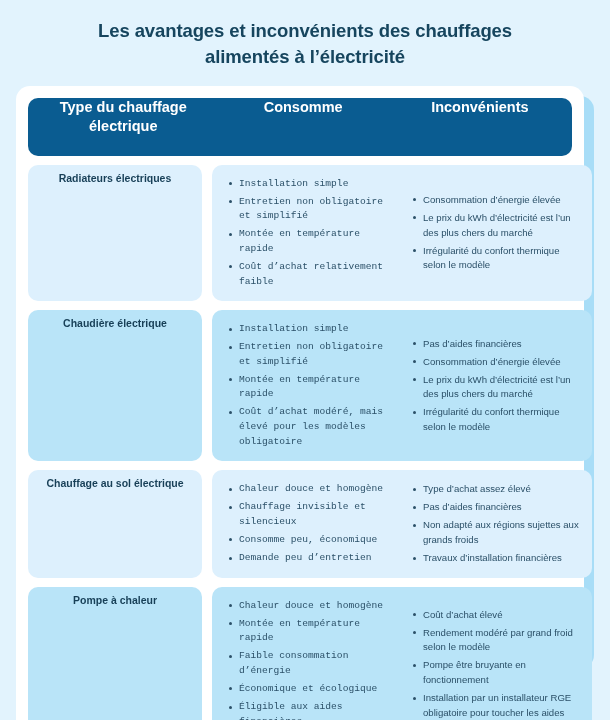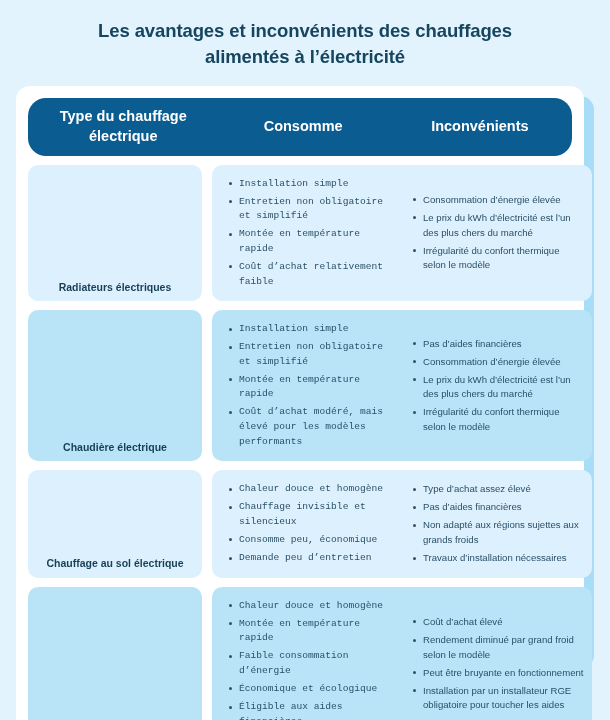--- a/index.html
+++ b/index.html
@@ -59,23 +59,23 @@
     width: 568px;
     box-sizing: border-box;
     background: #ffffff;
     border-radius: 14px;
     padding: 12px 12px 14px 12px;
   }
 
   
   .thead {
     background: #0a5c91;
-    border-radius: 18px;
-    display: flex;
-    align-items: center;
+    border-radius: 10px;
+    display: flex;
+    align-items: flex-start;
     height: 58px;
     padding: 0 4px;
   }
   .th {
     color: #ffffff;
     font-size: 14.5px;
     font-weight: bold;
     text-align: center;
     line-height: 1.34;
     box-sizing: border-box;
@@ -92,21 +92,21 @@
     align-items: stretch;
     margin-bottom: 9px;
   }
   .trow:last-child { margin-bottom: 0; }
 
   .cell-type {
     width: 174px;
     flex: 0 0 174px;
     border-radius: 10px;
     display: flex;
-    align-items: flex-end;
+    align-items: flex-start;
     justify-content: center;
     box-sizing: border-box;
     padding: 6px 14px;
   }
   .cell-type-label {
     text-align: center;
     color: #173f57;
     font-size: 10.5px;
     font-weight: bold;
     line-height: 1.45;
@@ -216,21 +216,21 @@
 
         <div class="trow">
           <div class="cell-type tint-b">
             <div class="cell-type-label">Chaudière électrique</div>
           </div>
           <div class="cell-lists tint-b align-mid">
             <ul class="bullets col-adv">
                 <li>Installation simple</li>
                 <li>Entretien non obligatoire et simplifié</li>
                 <li>Montée en température rapide</li>
-                <li>Coût d’achat modéré, mais élevé pour les modèles performants</li>
+                <li>Coût d’achat modéré, mais élevé pour les modèles obligatoire</li>
               </ul>
             <ul class="bullets col-inc">
                 <li>Pas d’aides financières</li>
                 <li>Consommation d’énergie élevée</li>
                 <li>Le prix du kWh d’électricité est l’un des plus chers du marché</li>
                 <li>Irrégularité du confort thermique selon le modèle</li>
               </ul>
           </div>
         </div>
 
@@ -242,41 +242,41 @@
             <ul class="bullets col-adv">
                 <li>Chaleur douce et homogène</li>
                 <li>Chauffage invisible et silencieux</li>
                 <li>Consomme peu, économique</li>
                 <li>Demande peu d’entretien</li>
               </ul>
             <ul class="bullets col-inc">
                 <li>Type d’achat assez élevé</li>
                 <li>Pas d’aides financières</li>
                 <li>Non adapté aux régions sujettes aux grands froids</li>
-                <li>Travaux d’installation nécessaires</li>
+                <li>Travaux d’installation financières</li>
               </ul>
           </div>
         </div>
 
         <div class="trow">
           <div class="cell-type tint-b">
             <div class="cell-type-label">Pompe à chaleur</div>
           </div>
           <div class="cell-lists tint-b align-mid">
             <ul class="bullets col-adv">
                 <li>Chaleur douce et homogène</li>
                 <li>Montée en température rapide</li>
                 <li>Faible consommation d’énergie</li>
                 <li>Économique et écologique</li>
                 <li>Éligible aux aides financières</li>
               </ul>
             <ul class="bullets col-inc">
                 <li>Coût d’achat élevé</li>
-                <li>Rendement diminué par grand froid selon le modèle</li>
-                <li>Peut être bruyante en fonctionnement</li>
+                <li>Rendement modéré par grand froid selon le modèle</li>
+                <li>Pompe être bruyante en fonctionnement</li>
                 <li>Installation par un installateur RGE obligatoire pour toucher les aides</li>
               </ul>
           </div>
         </div>
 
       </div>
     </div>
   </div>
 
   <div class="footer">

